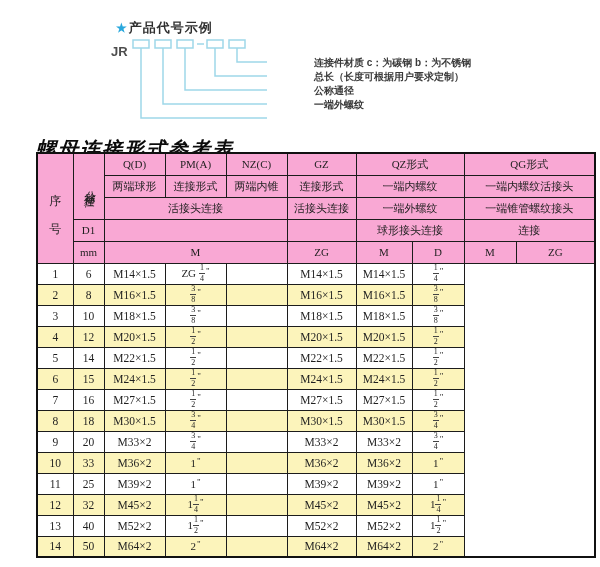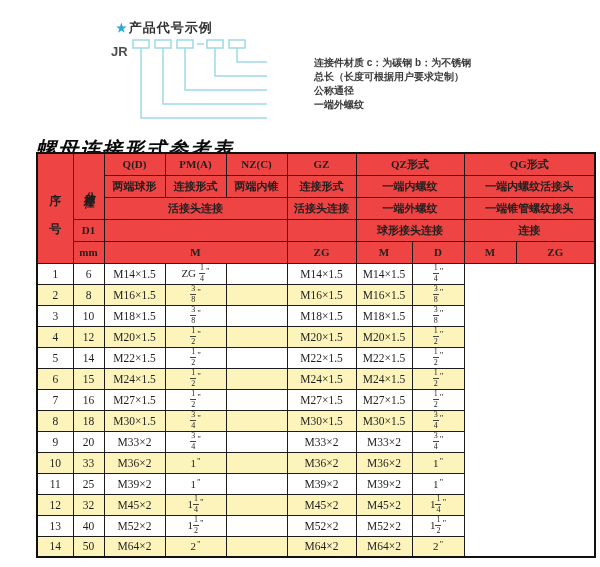--- a/index.html
+++ b/index.html
@@ -20,21 +20,21 @@
   
   .table-title{position:absolute;left:36px;top:136px;font-size:20px;font-weight:bold;
        color:#0c0c0c;font-family:"DejaVu Serif", serif;font-style:italic;letter-spacing:2px;}
 
   
   table.ref{position:absolute;left:36px;top:152px;border-collapse:collapse;table-layout:fixed;
        font-size:11px;color:#1f1f1f;}
   table.ref{border:2px solid #111;}
   table.ref th, table.ref td{border:1px solid #1c1c1c;text-align:center;vertical-align:middle;
        padding:0;overflow:hidden;}
-  table.ref th{background:#ef4444;font-weight:bold;font-size:11px;}
+  table.ref th{background:#f9a8d4;font-weight:normal;font-size:11px;}
   table.ref thead tr{height:22px;}
   table.ref tbody tr{height:21px;}
   tbody tr.alt td{background:#fcf4bb;}
   .latin{font-family:"Liberation Serif", serif;}
   .vtext{display:inline-block;writing-mode:vertical-rl;text-orientation:upright;line-height:1;}
   .v-seq{letter-spacing:30px;padding-top:14px;font-size:12px;}
   .v-dn{letter-spacing:2px;font-size:11px;font-style:italic;}
   td.c-seq, td.c-dn{font-size:11.5px;}
   td.c-m, td.c-val{font-size:11.5px;}
   

